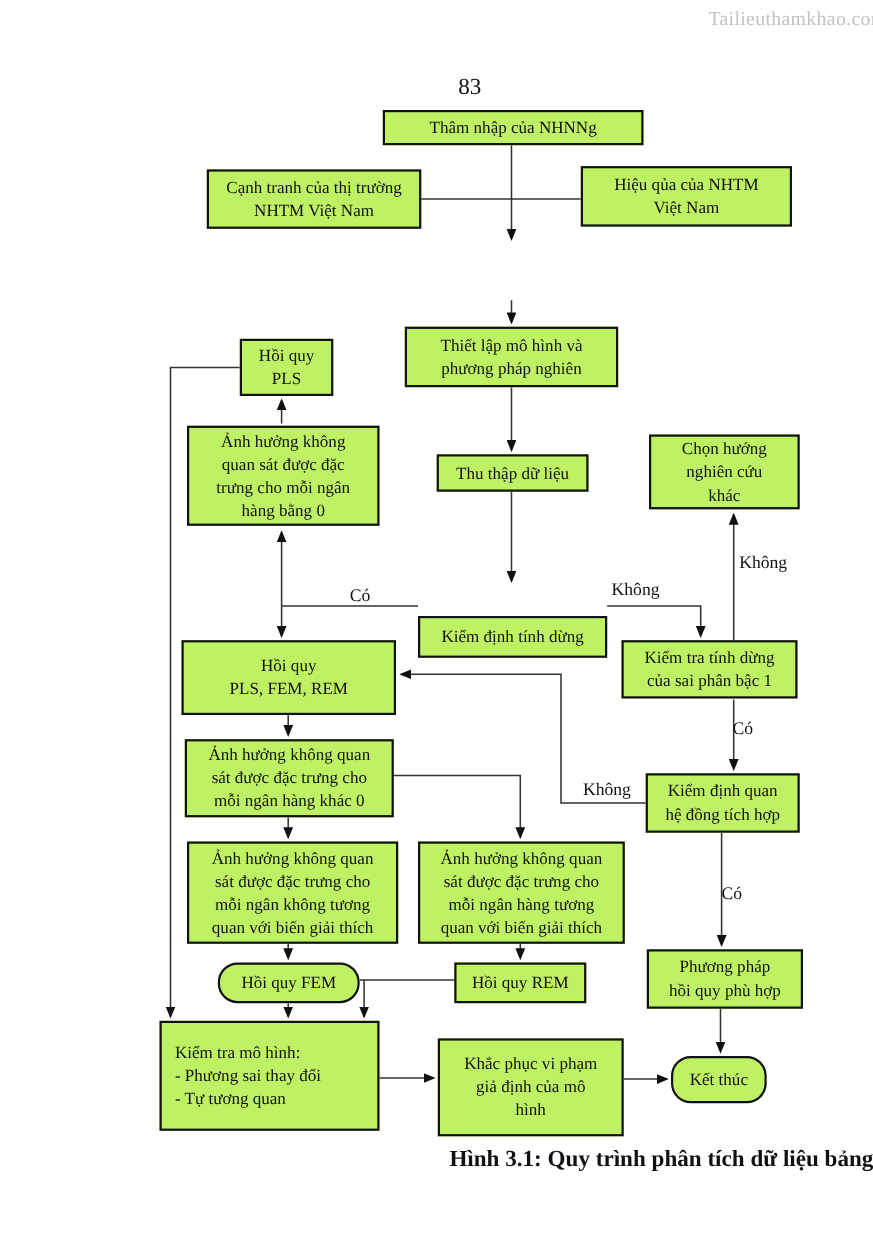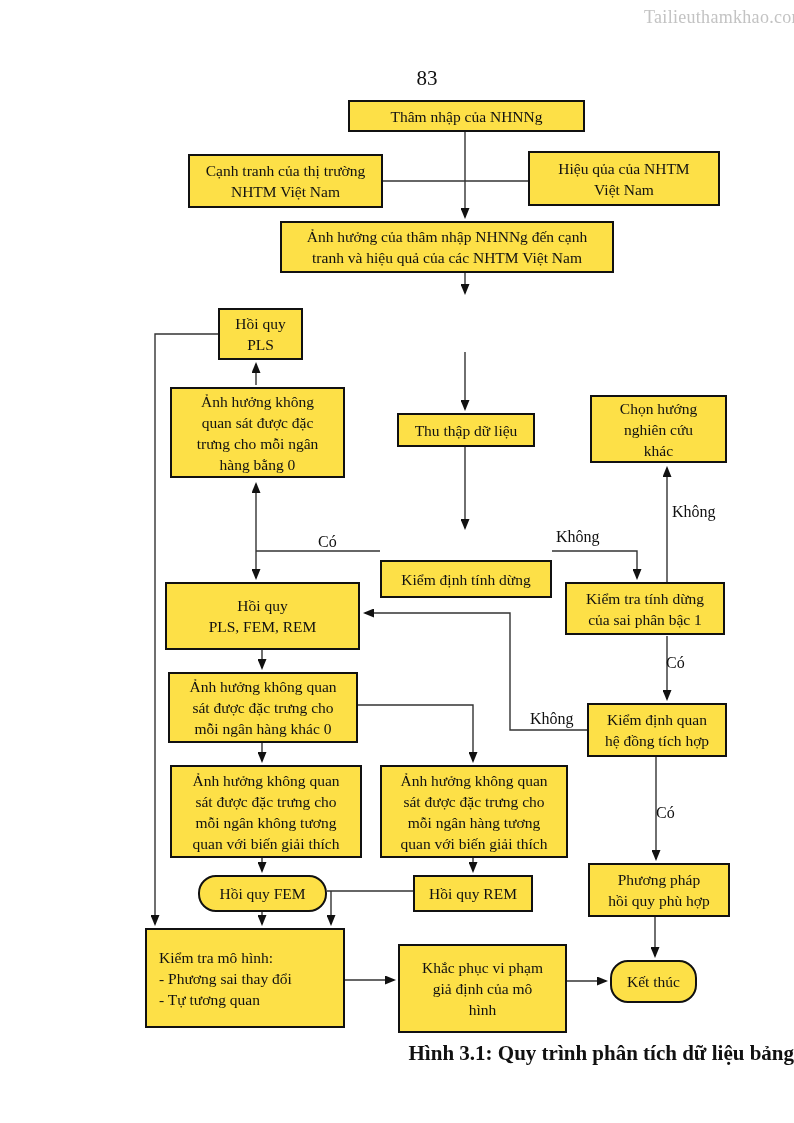--- a/index.html
+++ b/index.html
@@ -8,21 +8,21 @@
     margin:0 auto;overflow:hidden;
     font-family:"Liberation Serif","DejaVu Serif",serif;color:#111;
   }
   .watermark{
     position:absolute;left:644px;top:7px;font-size:18px;letter-spacing:.3px;
     color:#c3c3c3;text-shadow:1px 1px 0 #ffffff;
   }
   .pageno{position:absolute;left:399px;top:66px;width:56px;text-align:center;font-size:21px;}
   svg.connectors{position:absolute;left:0;top:0;z-index:1;}
   .box{
-    position:absolute;box-sizing:border-box;border:2.5px solid #111;background:#fde047;
+    position:absolute;box-sizing:border-box;border:2.5px solid #111;background:#bef264;
     display:flex;align-items:center;justify-content:center;text-align:center;
     font-size:15.5px;line-height:21px;white-space:pre-line;z-index:2;padding:2px 4px;
   }
   .box.thin{border-width:2px;}
   .box.left{justify-content:flex-start;text-align:left;padding-left:12px;}
   .edge-label{
     position:absolute;z-index:3;font-size:16px;line-height:18px;white-space:nowrap;
   }
   .caption{
     position:absolute;left:50px;top:1041px;width:744px;text-align:right;
@@ -71,22 +71,22 @@
       <path d="M567,981 H606" marker-end="url(#ah)"></path>
       <path d="M655,917 V956" marker-end="url(#ah)"></path>
     </g>
   </svg>
 
   <div class="box thin" style="left:348px;top:100px;width:237px;height:32px;">Thâm nhập của NHNNg</div>
   <div class="box" style="left:188px;top:154px;width:195px;height:54px;">Cạnh tranh của thị trường
 NHTM Việt Nam</div>
   <div class="box" style="left:528px;top:151px;width:192px;height:55px;">Hiệu qủa của NHTM
 Việt Nam</div>
-  <div class="box" style="left:280px;top:221px;width:334px;height:52px;">Ảnh hưởng của thâm nhập NHNNg đến cạnh
-tranh và hiệu quả của các NHTM Việt Nam</div>
+  <div class="box" style="left:368px;top:297px;width:194px;height:55px;">Thiết lập mô hình và
+phương pháp nghiên</div>
   <div class="box thin" style="left:218px;top:308px;width:85px;height:52px;">Hồi quy
 PLS</div>
   <div class="box" style="left:170px;top:387px;width:175px;height:91px;">Ảnh hưởng không
 quan sát được đặc
 trưng cho mỗi ngân
 hàng bằng 0</div>
   <div class="box" style="left:397px;top:413px;width:138px;height:34px;">Thu thập dữ liệu</div>
   <div class="box" style="left:590px;top:395px;width:137px;height:68px;">Chọn hướng
 nghiên cứu
 khác</div>

